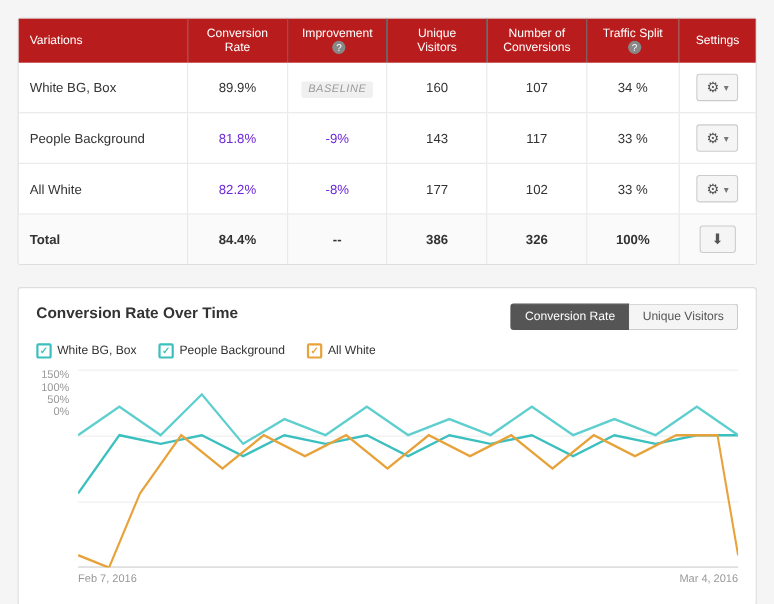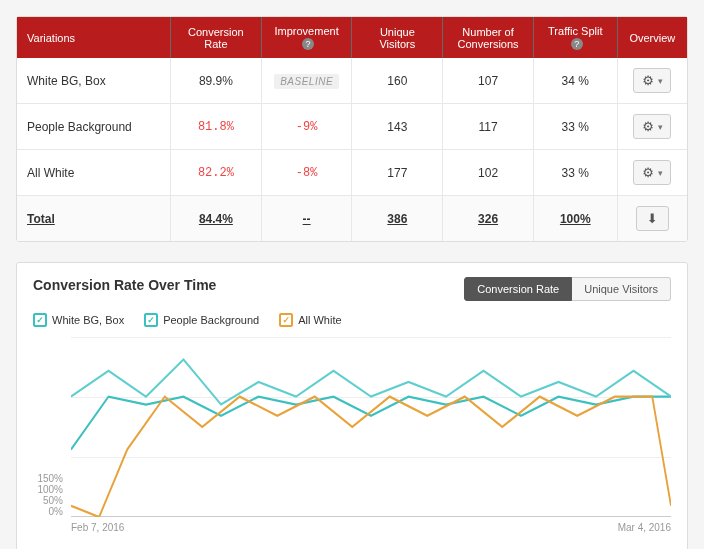--- a/index.html
+++ b/index.html
@@ -66,21 +66,20 @@
       margin-left: 3px;
       vertical-align: middle;
     }
 
     tbody tr {
       border-bottom: 1px solid #e8e8e8;
     }
 
     tbody tr:last-child {
       border-bottom: none;
-      text-decoration: underline;
     }
 
     tbody td {
       padding: 10px 10px;
       text-align: center;
       border-right: 1px solid #e8e8e8;
       vertical-align: middle;
     }
 
     tbody td:first-child {
@@ -99,21 +98,21 @@
     .baseline-badge {
       font-size: 10px;
       color: #999;
       background: #f0f0f0;
       padding: 2px 6px;
       border-radius: 2px;
       letter-spacing: 0.5px;
       font-style: italic;
     }
 
-    .red-text { color: #ef4444; font-family: Liberation Mono, monospace; }
+    .red-text { color: #6d28d9; }
 
     .settings-btn {
       display: inline-flex;
       align-items: center;
       background: #f5f5f5;
       border: 1px solid #ccc;
       border-radius: 3px;
       padding: 4px 8px;
       cursor: pointer;
       font-size: 12px;
@@ -221,21 +220,21 @@
     }
 
     .y-axis-labels {
       position: absolute;
       left: 0;
       top: 0;
       bottom: 20px;
       width: 35px;
       display: flex;
       flex-direction: column;
-      justify-content: flex-end;
+      justify-content: flex-start;
       align-items: flex-end;
       padding-right: 5px;
       font-size: 10px;
       color: #999;
     }
 
     .chart-plot {
       position: absolute;
       left: 38px;
       right: 0;
@@ -302,21 +301,21 @@
             <span>Unique Visitors</span>
           </th>
           <th style="width:13%">
             <span>Number of Conversions</span>
           </th>
           <th style="width:12%">
             <span>Traffic Split</span>
             <span class="help-icon">?</span>
           </th>
           <th style="width:10%">
-            <span>Overview</span>
+            <span>Settings</span>
           </th>
         </tr>
       </thead>
       <tbody>
 
         <tr>
           <td>White BG, Box</td>
           <td>89.9%</td>
           <td>
             <span class="baseline-badge">BASELINE</span>

